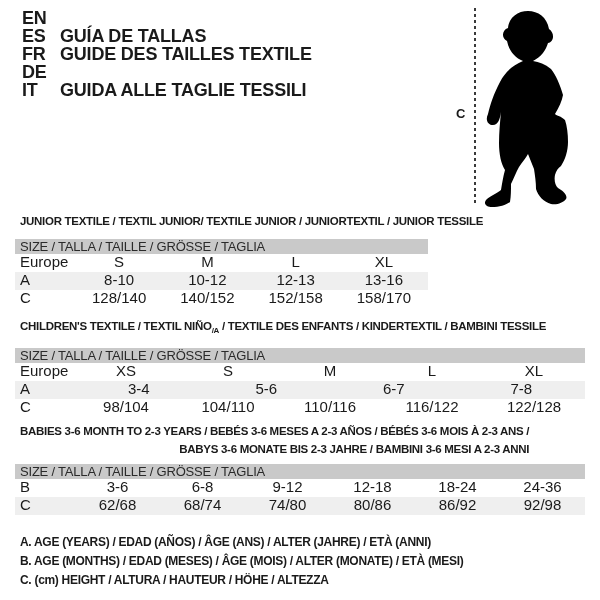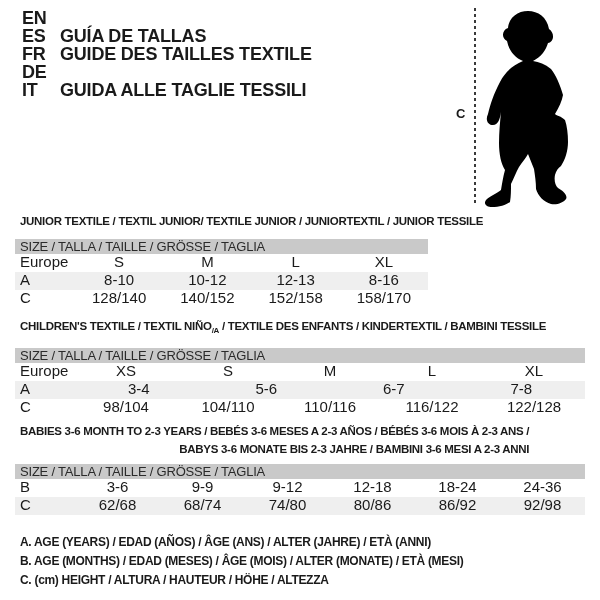--- a/index.html
+++ b/index.html
@@ -111,21 +111,21 @@
       <div class="tcell">S</div>
       <div class="tcell">M</div>
       <div class="tcell">L</div>
       <div class="tcell">XL</div>
     </div>
     <div class="trow shaded">
       <div class="tlabel">A</div>
       <div class="tcell">8-10</div>
       <div class="tcell">10-12</div>
       <div class="tcell">12-13</div>
-      <div class="tcell">8-16</div>
+      <div class="tcell">13-16</div>
     </div>
     <div class="trow">
       <div class="tlabel">C</div>
       <div class="tcell">128/140</div>
       <div class="tcell">140/152</div>
       <div class="tcell">152/158</div>
       <div class="tcell">158/170</div>
     </div>
   </div>
 <div class="size-table" id="table-1">
@@ -152,21 +152,21 @@
       <div class="tcell">110/116</div>
       <div class="tcell">116/122</div>
       <div class="tcell">122/128</div>
     </div>
   </div>
 <div class="size-table" id="table-2">
     <div class="bar">SIZE / TALLA / TAILLE / GRÖSSE / TAGLIA</div>
     <div class="trow">
       <div class="tlabel">B</div>
       <div class="tcell">3-6</div>
-      <div class="tcell">9-9</div>
+      <div class="tcell">6-8</div>
       <div class="tcell">9-12</div>
       <div class="tcell">12-18</div>
       <div class="tcell">18-24</div>
       <div class="tcell">24-36</div>
     </div>
     <div class="trow shaded">
       <div class="tlabel">C</div>
       <div class="tcell">62/68</div>
       <div class="tcell">68/74</div>
       <div class="tcell">74/80</div>

